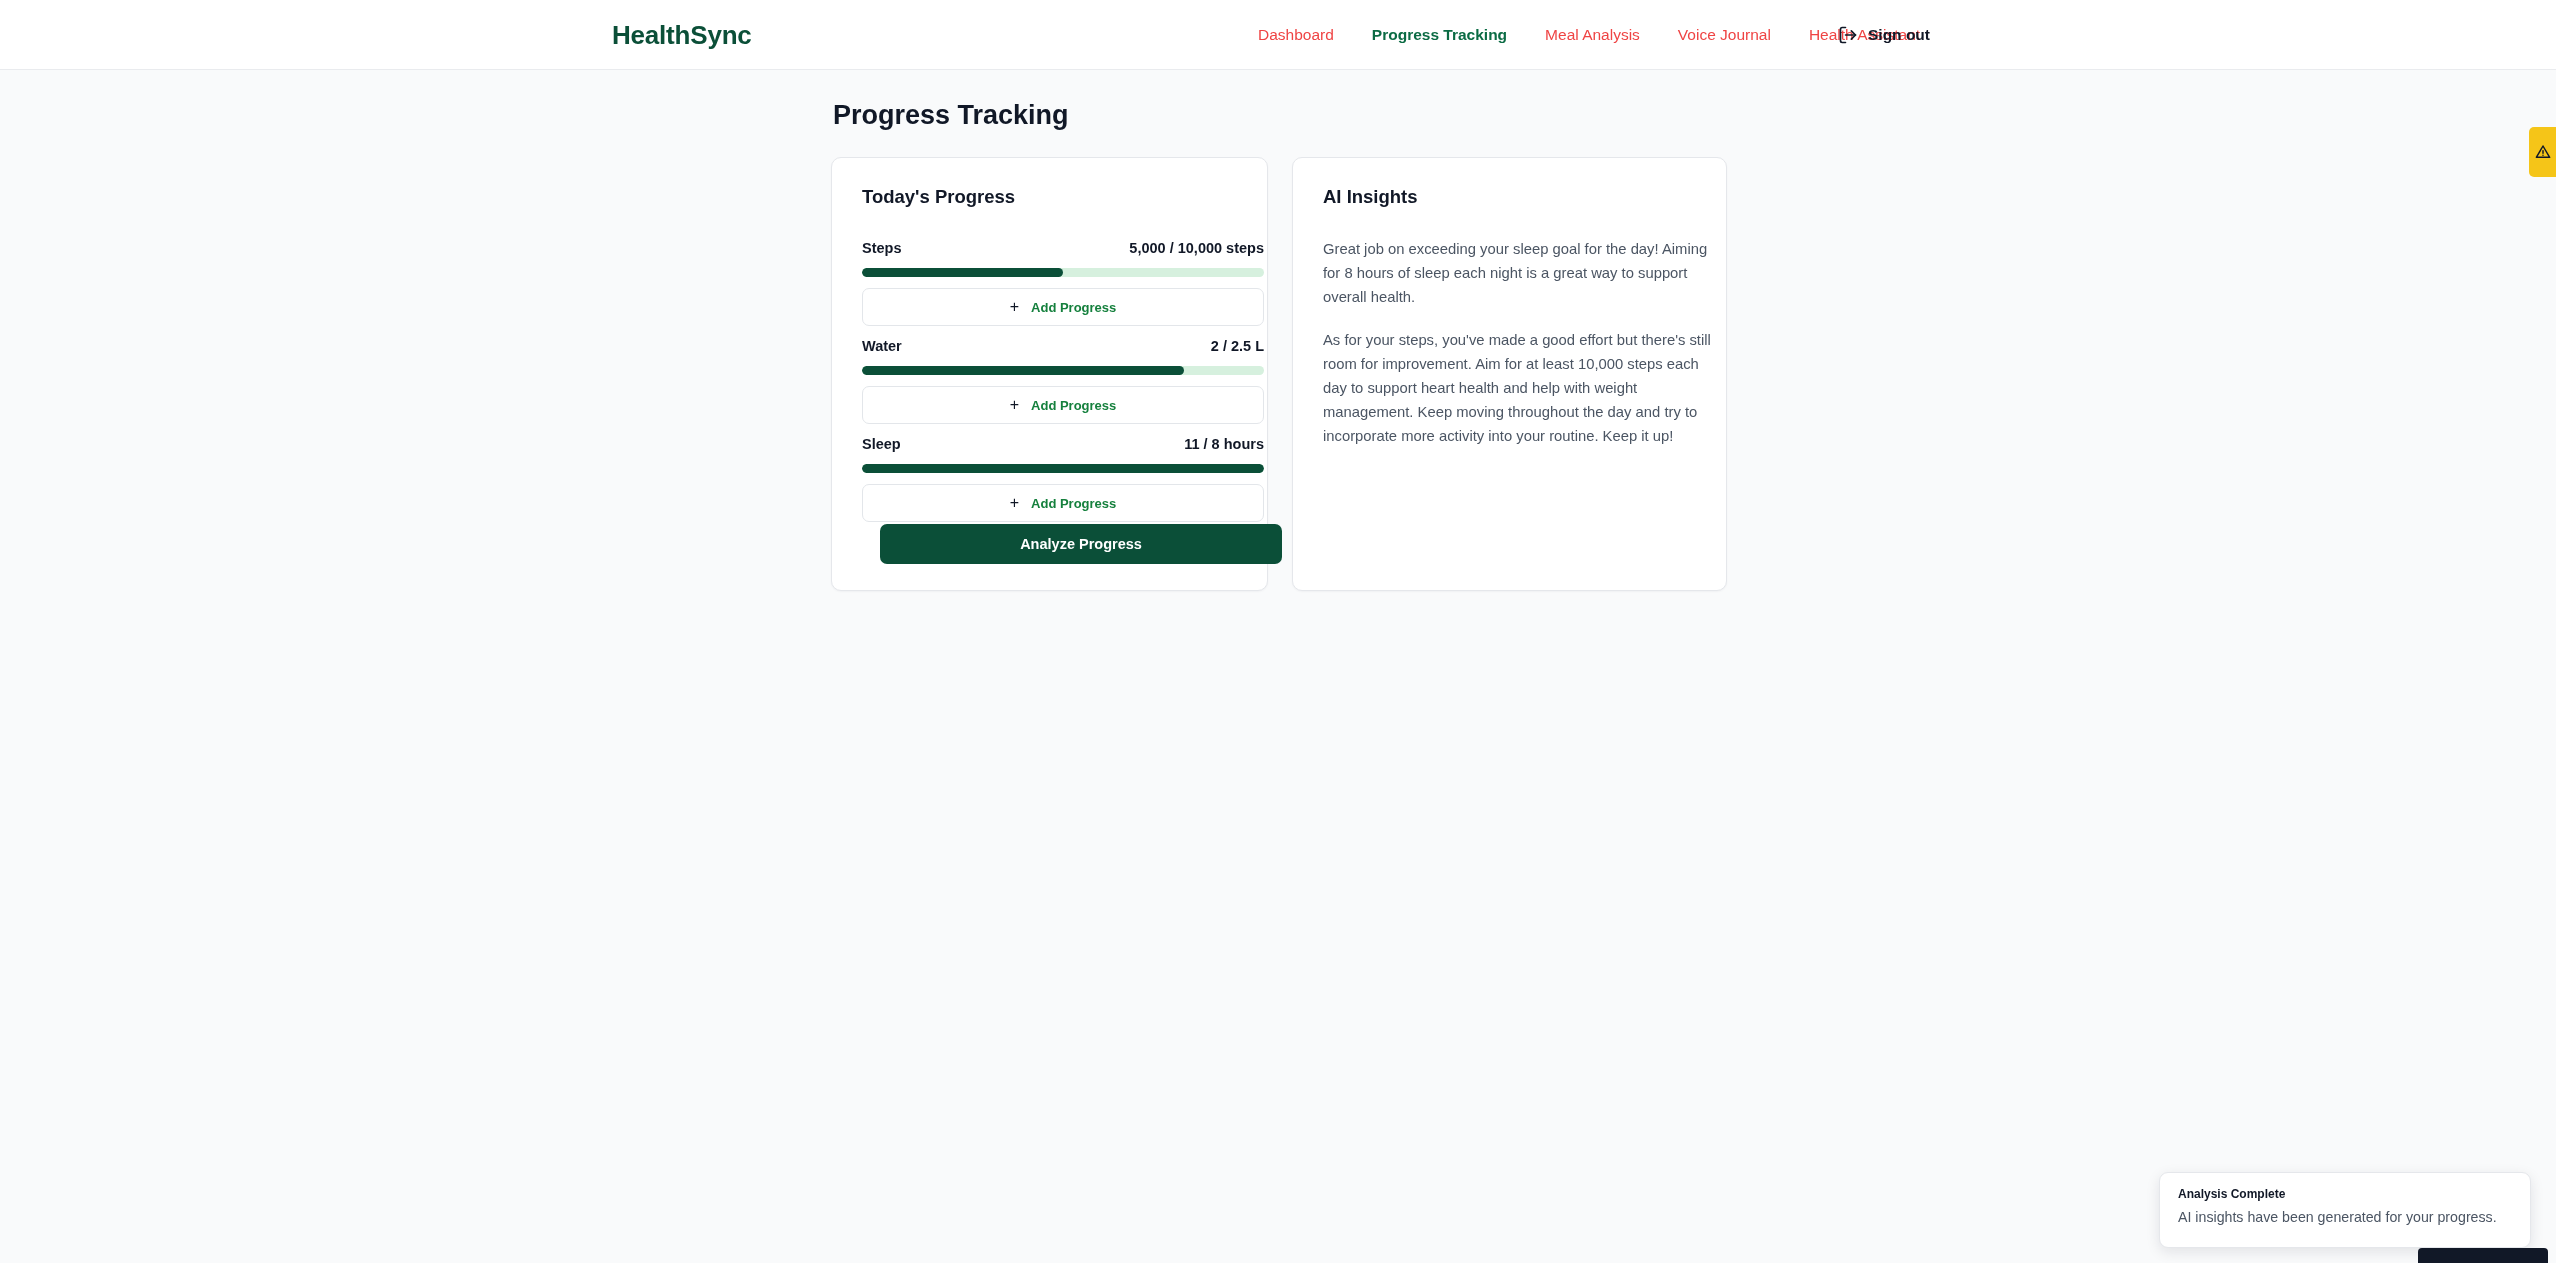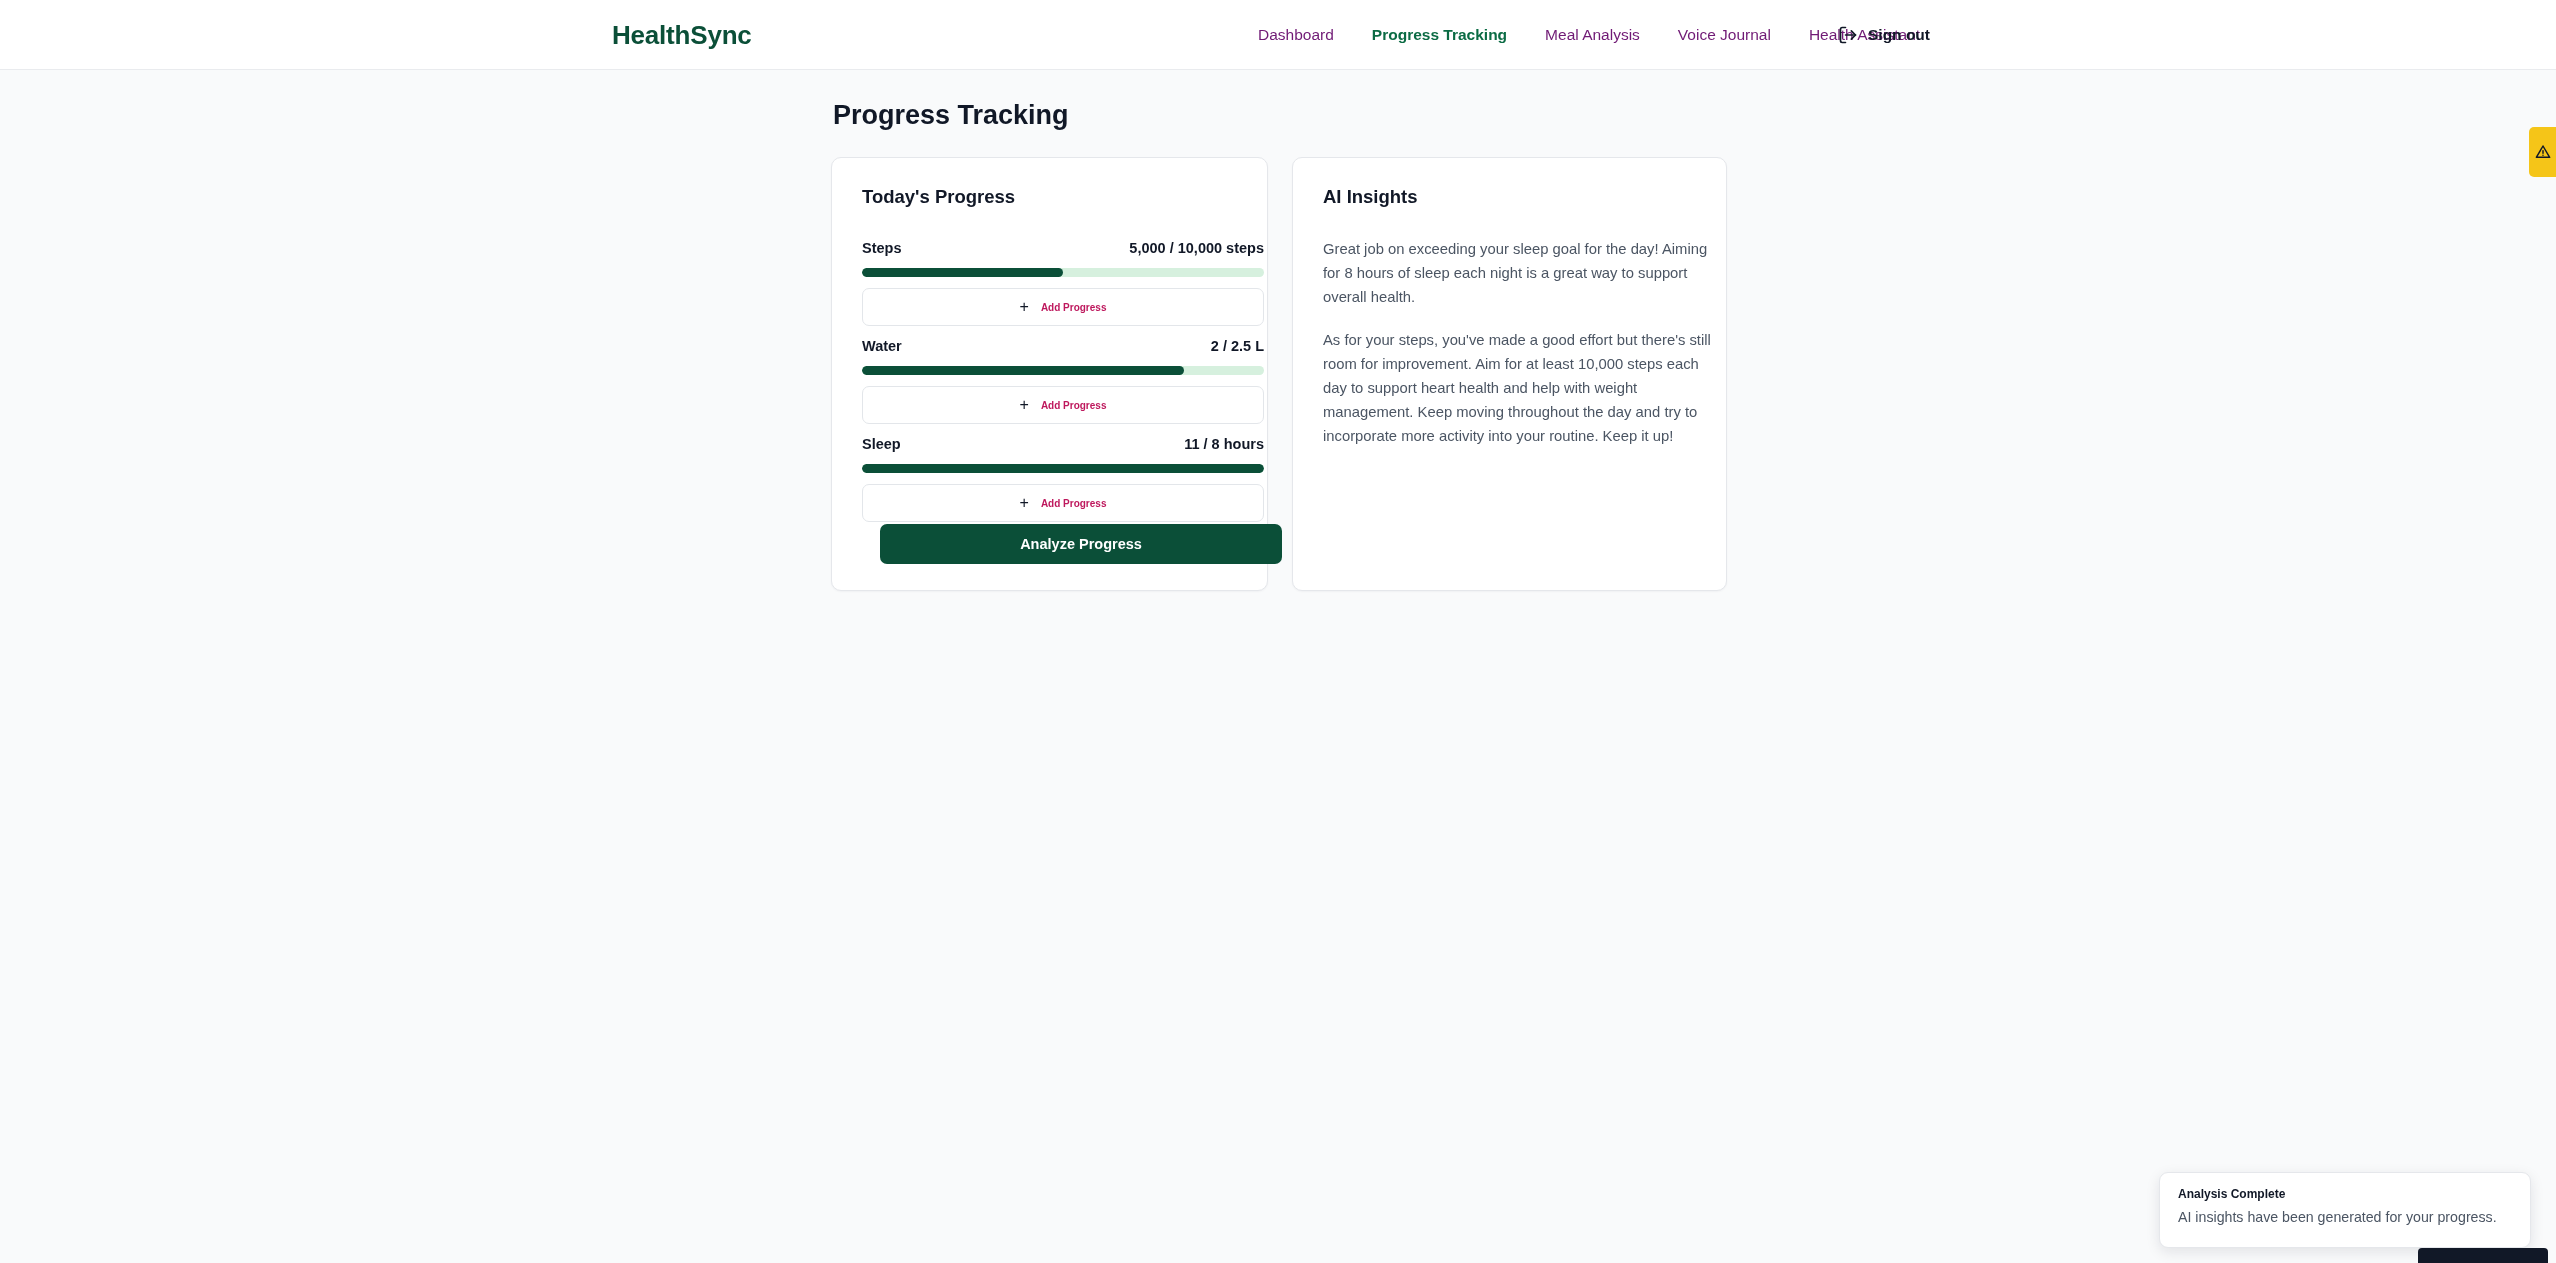--- a/index.html
+++ b/index.html
@@ -42,21 +42,21 @@
     position: absolute;
     left: 1258px;
     top: 50%;
     transform: translateY(-50%);
     display: flex;
     align-items: center;
     gap: 38px;
   }
   .nav-link {
     font-size: 15.5px;
-    color: #701a75;
+    color: #ef4444;
     text-decoration: none;
     white-space: nowrap;
     cursor: pointer;
   }
   .nav-link.active {
     color: #0b6b44;
     font-weight: 600;
   }
   .signout {
     position: absolute;
@@ -164,22 +164,22 @@
     justify-content: center;
     gap: 12px;
     cursor: pointer;
   }
   .add-progress .plus {
     font-size: 16px;
     color: #111827;
     line-height: 1;
   }
   .add-progress .ap-label {
-    font-size: 10px;
-    color: #be185d;
+    font-size: 13px;
+    color: #15803d;
     font-weight: 600;
   }
   .analyze-btn {
     position: absolute;
     left: 48px;
     top: 366px;
     width: 402px;
     height: 40px;
     background: #0b4f38;
     color: #ffffff;

